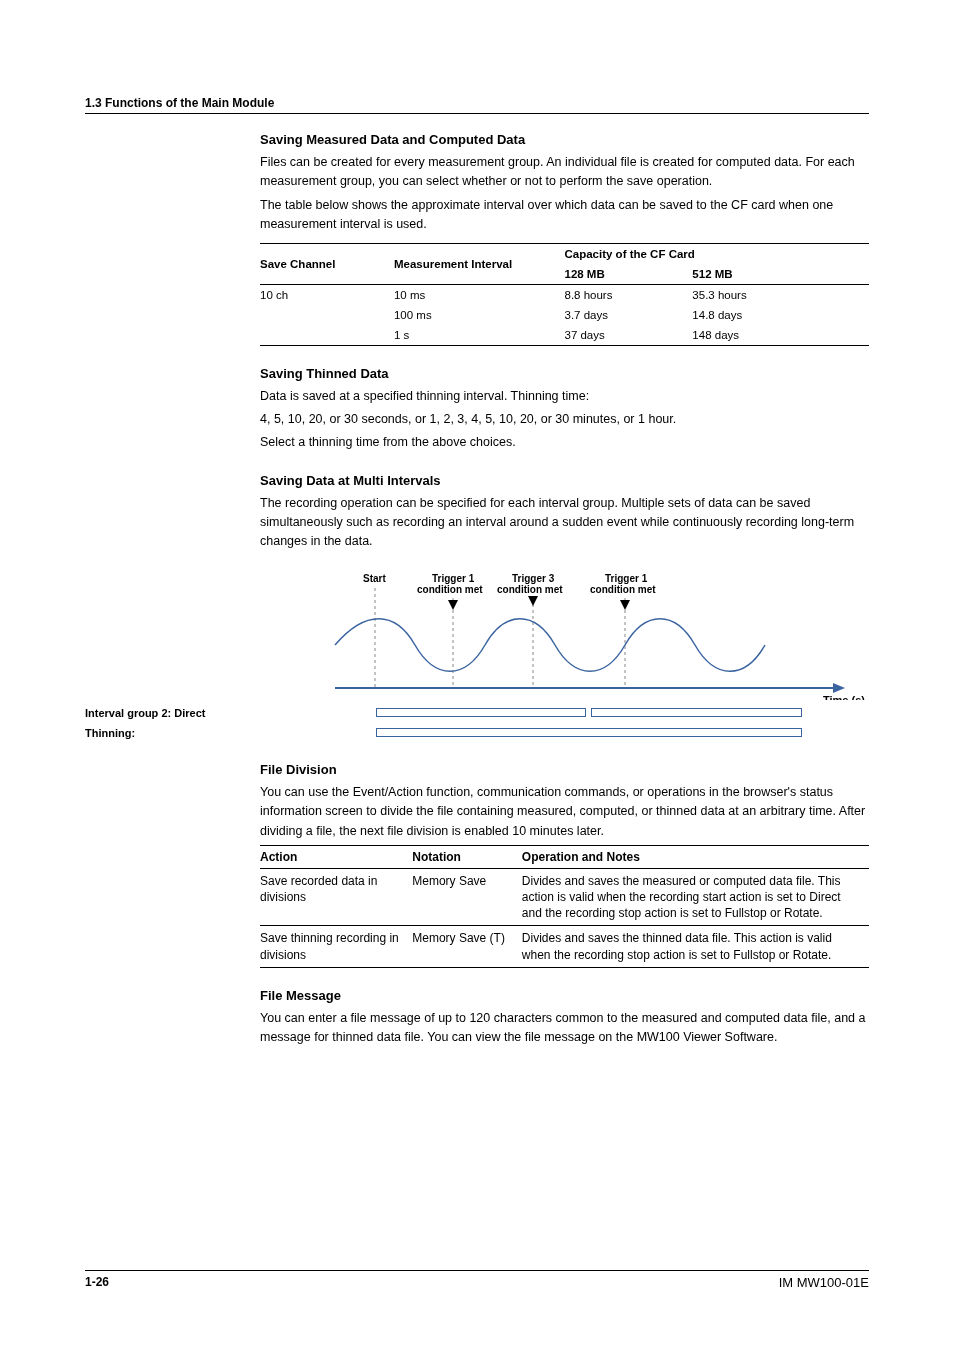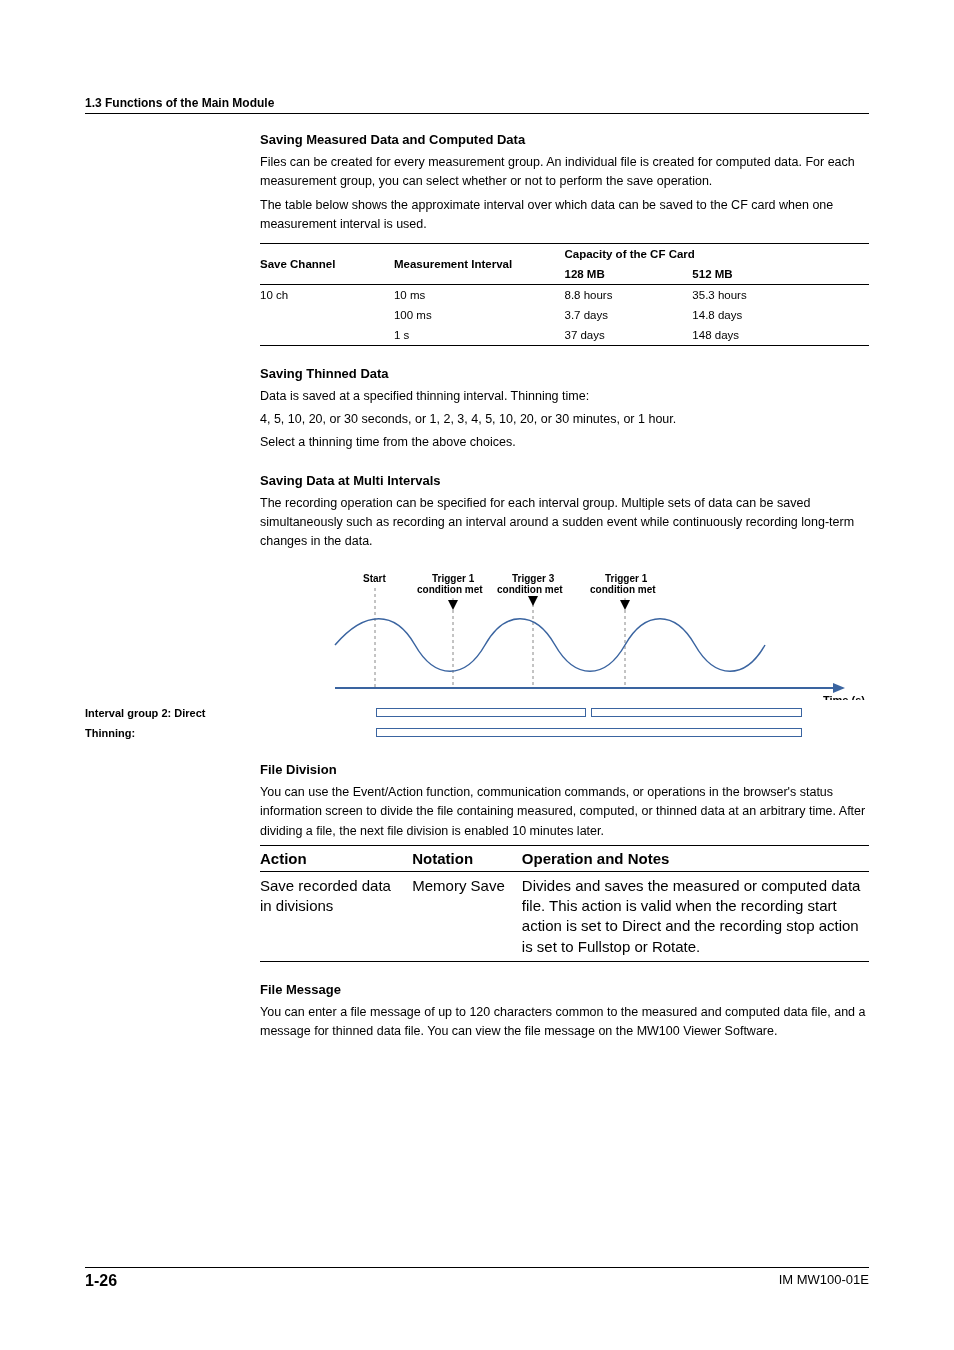--- a/index.html
+++ b/index.html
@@ -91,21 +91,21 @@
       top: 0;
       height: 9px;
       border: 1px dashed #3a64a0;
       background: #fff;
     }
     .svg-top { width: 100%; height: 130px; }
 
     table.fd-table {
       width: 100%;
       border-collapse: collapse;
-      font-size: 15px;
+      font-size: 12px;
     }
     table.fd-table th {
       text-align: left;
       font-weight: bold;
       padding: 4px 6px 4px 0;
       vertical-align: top;
     }
     table.fd-table td {
       text-align: left;
       padding: 4px 6px 4px 0;
@@ -117,21 +117,21 @@
       position: absolute;
       bottom: 60px;
       left: 85px;
       right: 85px;
       border-top: 1px solid #000;
       padding-top: 4px;
       display: flex;
       justify-content: space-between;
       font-size: 11px;
     }
-    .footer .page { font-weight: bold; font-size: 16px; }
+    .footer .page { font-weight: bold; font-size: 12px; }
     .footer .doc { font-size: 13px; font-weight: normal; }
   </style>
 </head>
 <body>
 
 <div class="header-section">
   <div class="header-title">1.3  Functions of the Main Module</div>
 </div>
 
 <div class="content-indent">
@@ -246,20 +246,25 @@
         <tr class="thick-border-top thin-border-bottom">
       <th style="width:25%;">Action</th>
       <th style="width:18%;">Notation</th>
       <th>Operation and Notes</th>
     </tr>
     <tr class="thin-border-bottom">
       <td>Save recorded data in divisions</td>
       <td>Memory Save</td>
       <td>Divides and saves the measured or computed data file. This action is valid when the recording start action is set to Direct and the recording stop action is set to Fullstop or Rotate.</td>
     </tr>
+    <tr class="thin-border-bottom">
+      <td>Save thinning recording in divisions</td>
+      <td>Memory Save (T)</td>
+      <td>Divides and saves the thinned data file. This action is valid when the recording stop action is set to Fullstop or Rotate.</td>
+    </tr>
   </tbody>
     </table>
 </div>
 
 <div class="content-indent gap">
   <div class="section-title">File Message</div>
   <div class="body-text">You can enter a file message of up to 120 characters common to the measured and computed data file, and a message for thinned data file. You can view the file message on the MW100 Viewer Software.</div>
 </div>
 
 <div class="footer">

